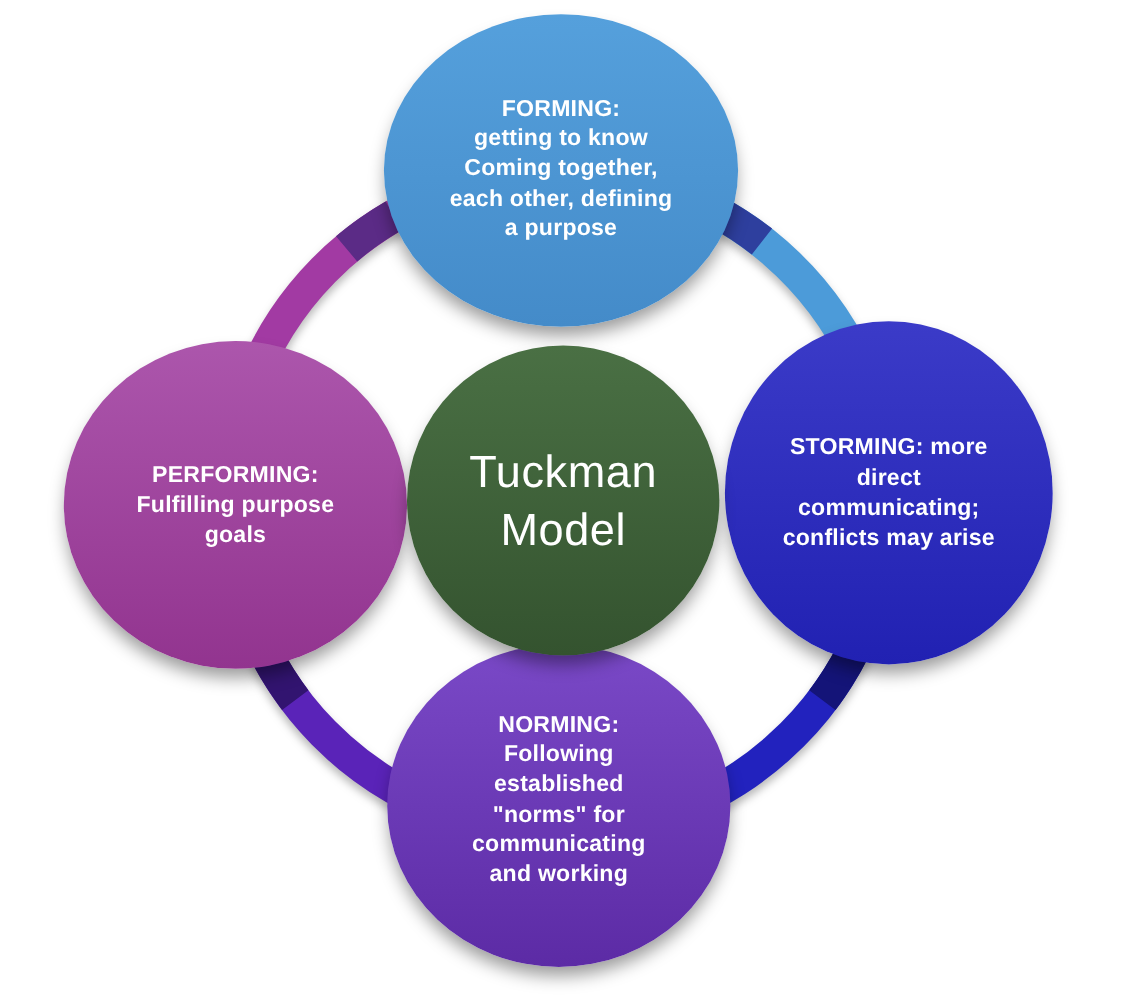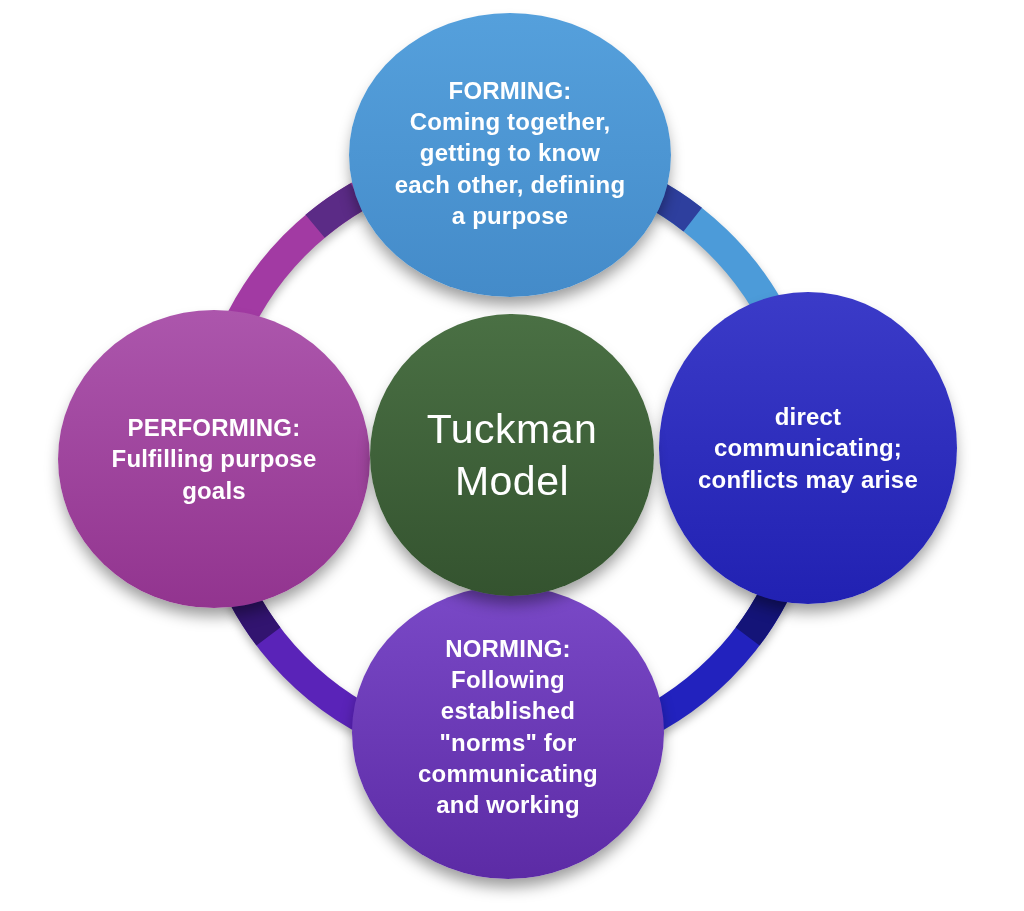--- a/index.html
+++ b/index.html
@@ -23,21 +23,21 @@
     z-index: 2;
     border-radius: 50%;
     display: flex;
     align-items: center;
     justify-content: center;
     text-align: center;
     color: #ffffff;
     box-shadow: 0 10px 15px -2px rgba(0,0,0,0.40);
   }
   .node-text {
-    font-size: 24px;
+    font-size: 21px;
     font-weight: 600;
     line-height: 1.3;
     letter-spacing: 0.2px;
   }
   .node-text span { display: block; white-space: nowrap; }
   .center-text {
     font-size: 41px;
     font-weight: 500;
     line-height: 1.28;
     letter-spacing: 0.5px;
@@ -68,29 +68,30 @@
       <path d="M 315.1 226.2 A 300 300 0 0 1 358.0 196.2" stroke="#5B2B86"></path>
       <path d="M 648.8 191.1 A 300 300 0 0 1 692.7 219.6" stroke="#2E3F9E"></path>
       <path d="M 775.3 592.2 A 300 300 0 0 1 747.6 636.5" stroke="#141478"></path>
       <path d="M 268.4 636.5 A 300 300 0 0 1 243.1 596.9" stroke="#321470"></path>
     </g>
   </svg>
 
   <div class="node node-forming" style="background: linear-gradient(rgb(85, 160, 220), rgb(68, 139, 201));">
     <div class="node-text">
         <span>FORMING:</span>
+        <span>getting to know</span>
         <span>Coming together,</span>
-        <span>getting to know</span>
         <span>each other, defining</span>
         <span>a purpose</span>
       </div>
   </div>
 
   <div class="node node-storming" style="background: linear-gradient(rgb(59, 59, 200), rgb(33, 33, 178));">
     <div class="node-text">
+        <span>STORMING: more</span>
         <span>direct</span>
         <span>communicating;</span>
         <span>conflicts may arise</span>
       </div>
   </div>
 
   <div class="node node-norming" style="background: linear-gradient(rgb(122, 73, 199), rgb(92, 43, 165));">
     <div class="node-text">
         <span>NORMING:</span>
         <span>Following</span>

